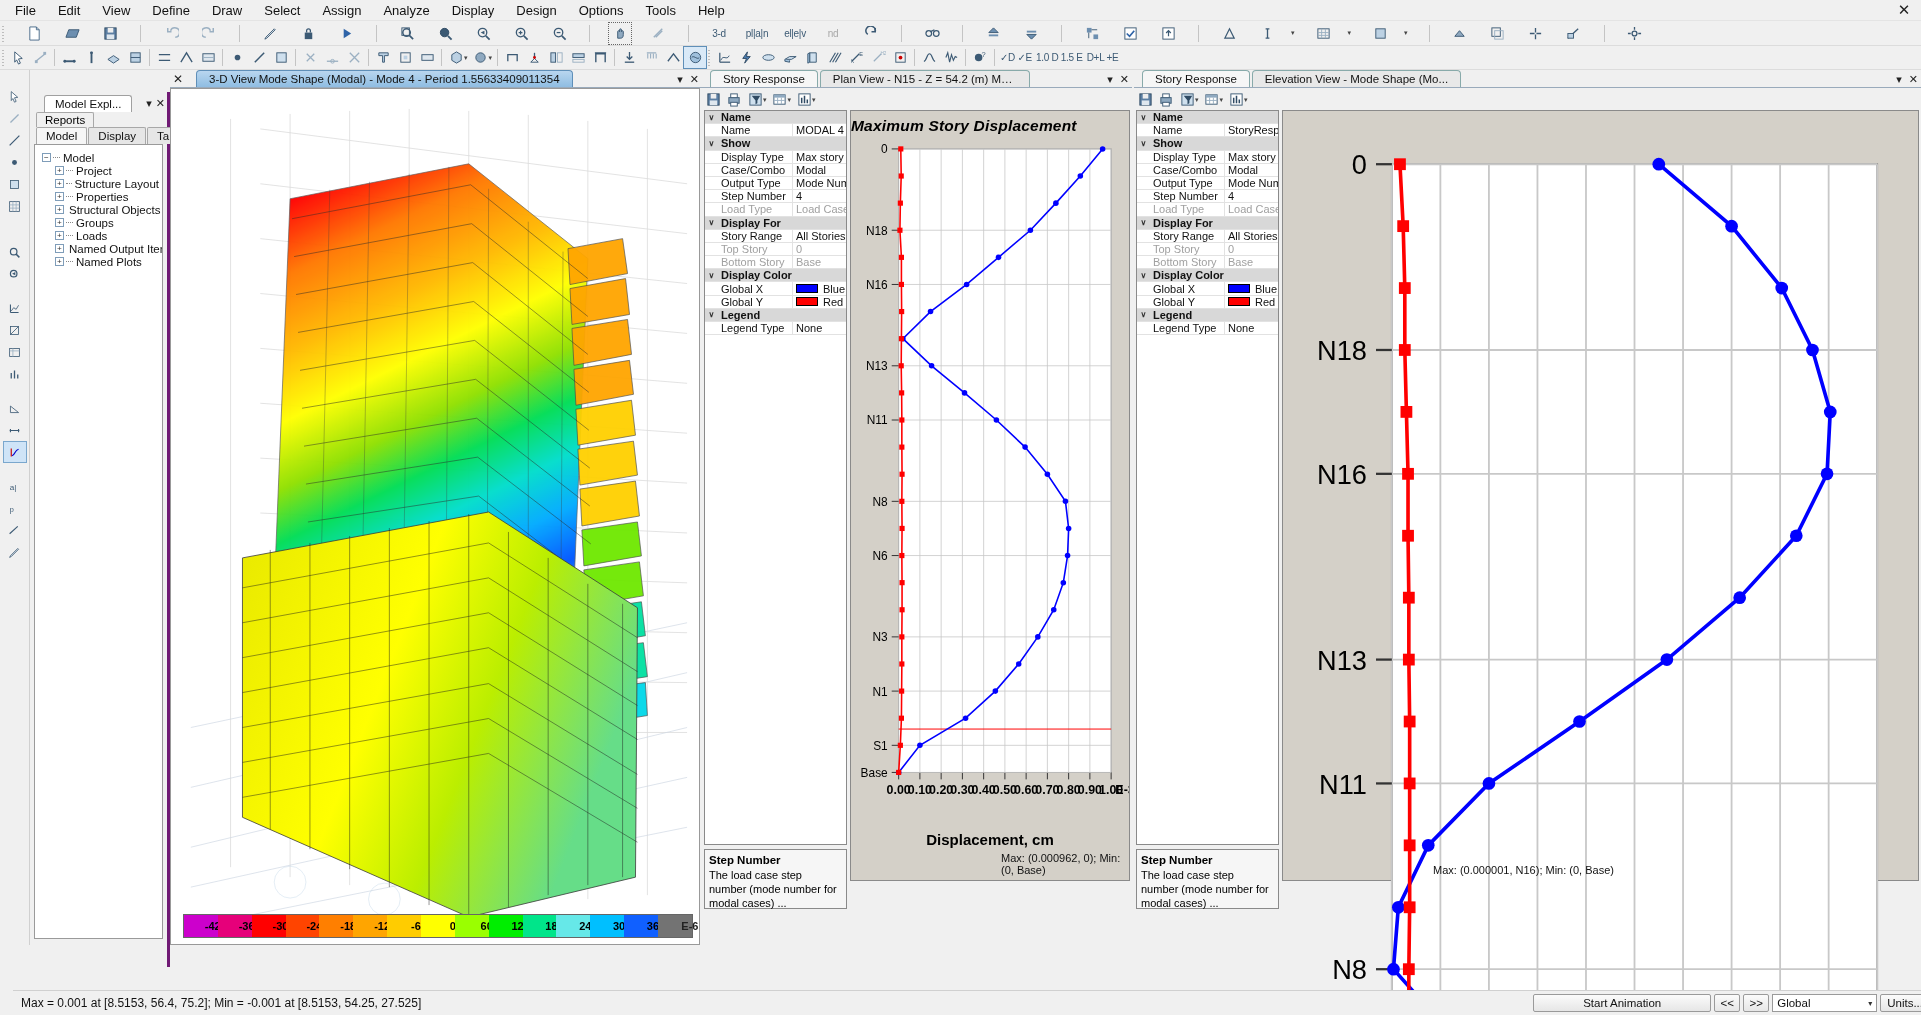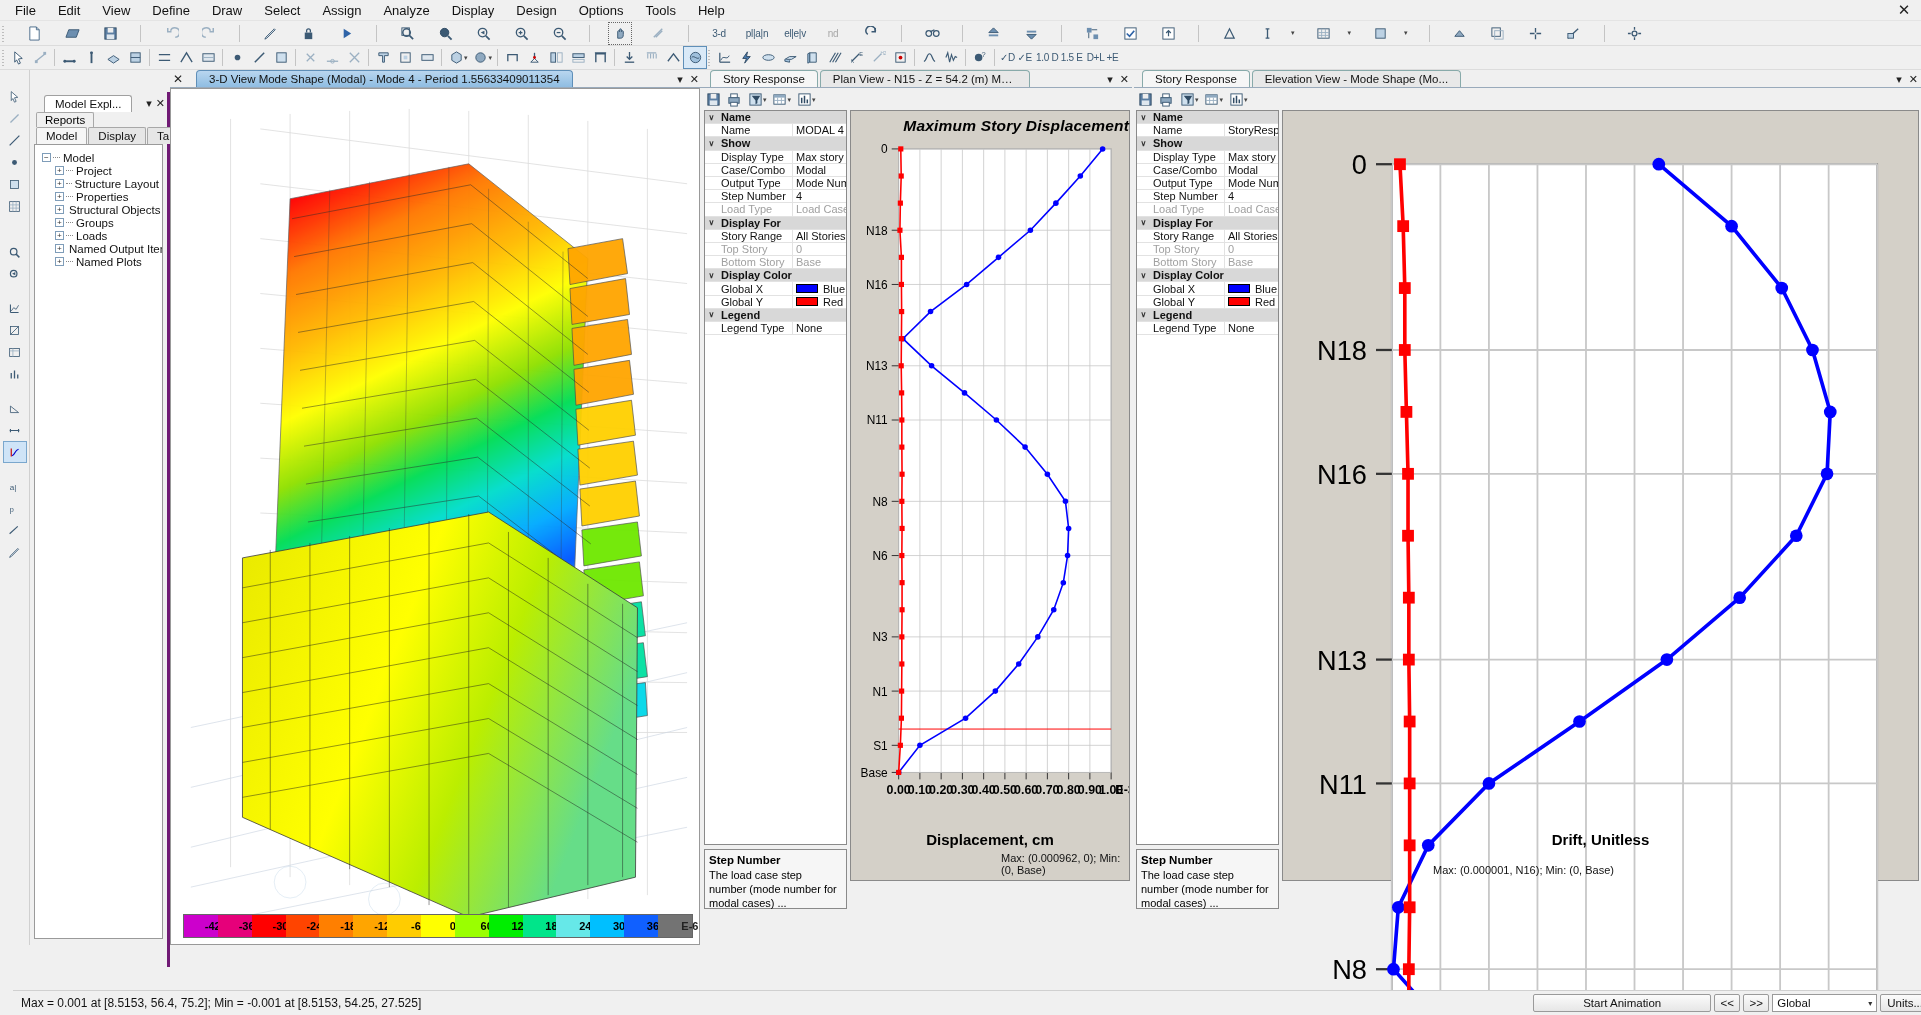--- a/index.html
+++ b/index.html
@@ -156,21 +156,21 @@
     background: #f6f6f6; border: 1px solid #8a8a8a; padding: 3px 4px; font-size: 11px; line-height: 1.25;
   }
   .srp-help b { display: block; font-size: 11.5px; margin-bottom: 2px; }
 
   
   .chartbox {
     position: absolute; top: 40px; left: 148px; right: 2px; bottom: 64px;
     background: #d4d0c8; border: 1px solid #8a8a8a;
   }
   .chart-title {
-    text-align: right; font-style: italic; font-weight: bold; font-size: 15.5px;
+    text-align: left; font-style: italic; font-weight: bold; font-size: 15.5px;
     color: #000; padding-top: 6px; letter-spacing: 0.2px;
   }
   .chart-svg { position: absolute; left: 0; top: 26px; right: 0; bottom: 0; width: 100%; }
   .chart-xlabel {
     position: absolute; left: 0; right: 0; bottom: 32px; text-align: center;
     font-size: 15px; font-weight: bold; color: #000;
   }
   .chart-maxmin {
     position: absolute; left: 150px; bottom: 4px; font-size: 11px; color: #111;
   }
@@ -1616,21 +1616,20 @@
           <rect x="52.53333333333333" y="418.96521739130435" width="5.2" height="5.2" fill="#ff0000"></rect>
           <rect x="52.17666666666667" y="446.2695652173913" width="5.2" height="5.2" fill="#ff0000"></rect>
           <rect x="51.82" y="473.5739130434782" width="5.2" height="5.2" fill="#ff0000"></rect>
           <rect x="51.46333333333333" y="500.8782608695652" width="5.2" height="5.2" fill="#ff0000"></rect>
           <rect x="51.10666666666666" y="528.1826086956521" width="5.2" height="5.2" fill="#ff0000"></rect>
           <rect x="50.75" y="555.4869565217391" width="5.2" height="5.2" fill="#ff0000"></rect>
           <rect x="50.39333333333333" y="582.791304347826" width="5.2" height="5.2" fill="#ff0000"></rect>
           <rect x="48.96666666666666" y="610.0956521739131" width="5.2" height="5.2" fill="#ff0000"></rect>
           <rect x="46.11333333333333" y="637.4" width="5.2" height="5.2" fill="#ff0000"></rect>
         </svg>
-      <div class="chart-xlabel">Drift, Unitless</div>
       <div class="chart-maxmin">Max: (0.000001, N16);  Min: (0, Base)</div>
     </div>
   </div>
 
   <div class="statusbar">
     <div class="status-text">Max = 0.001 at [8.5153, 56.4, 75.2];  Min = -0.001 at [8.5153, 54.25, 27.525]</div>
     <div class="status-right">
       <div class="sbtn wide">Start Animation</div>
       <div class="sbtn sm">&lt;&lt;</div>
       <div class="sbtn sm">&gt;&gt;</div>

